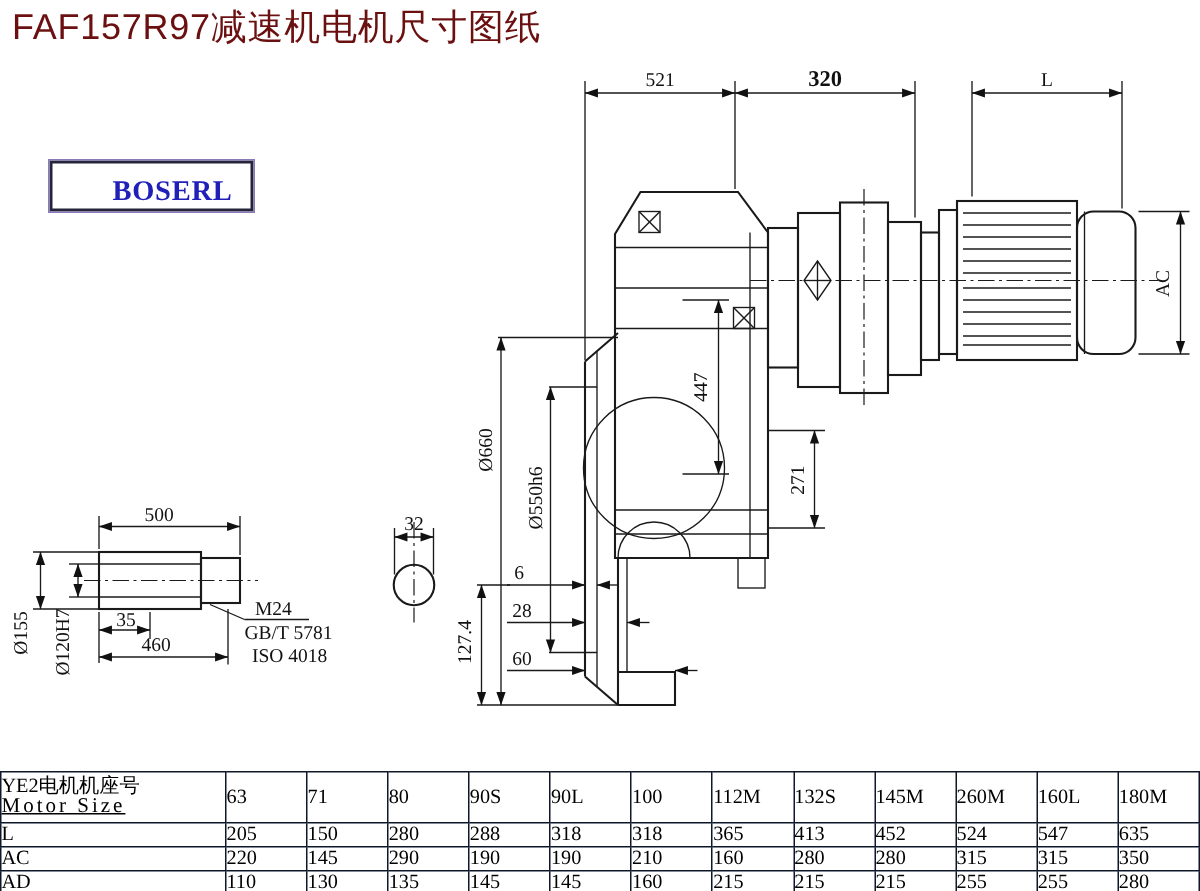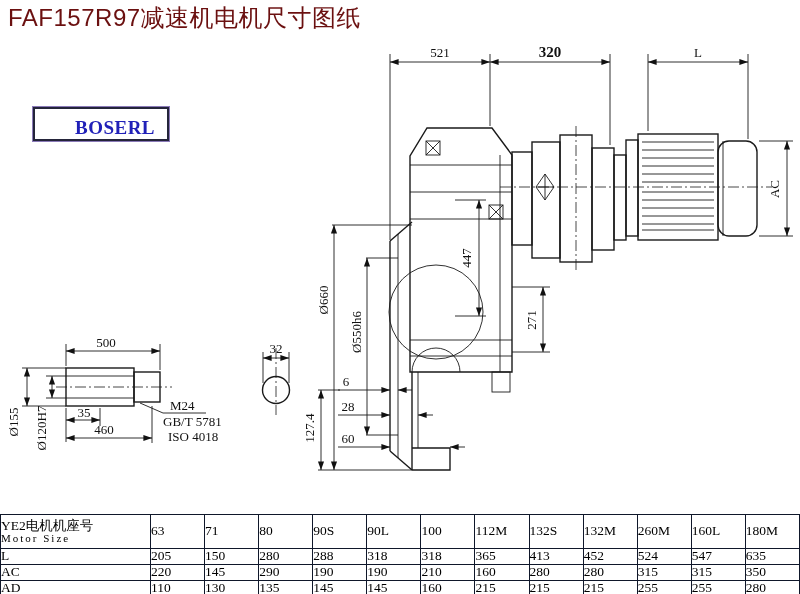--- a/index.html
+++ b/index.html
@@ -23,21 +23,21 @@
   .cl{fill:none;stroke:#1a1a1a;stroke-width:0.8;stroke-dasharray:11 3 2 3;}
   .dt{font-family:"Liberation Serif",serif;font-size:13px;fill:#111;}
   .dtb{font-size:15px;font-weight:bold;}
 
   .tblwrap{position:absolute;left:0;top:514px;width:800px;height:80px;}
   table{width:100%;height:100%;border-collapse:collapse;table-layout:fixed;}
   td{border:1px solid #0f172a;text-align:left;vertical-align:middle;padding:0;
      font-family:"Liberation Serif",serif;font-size:13.5px;line-height:1.05;color:#000;}
   tr.hdr td{height:33px;}
   tr.row td{height:15px;}
-  .ms{letter-spacing:2px;font-size:11px;}
+  .ms{letter-spacing:2px;font-size:14px;text-decoration:underline;}
 </style>
 </head>
 <body>
 
 <div class="page">
 
   <svg class="draw" viewBox="0 0 800 514">
     <defs>
       <marker id="arr" viewBox="0 0 10 8" refX="9.3" refY="4" markerWidth="11" markerHeight="8.8" orient="auto-start-reverse">
         <path d="M0.6,0.9 L9.4,4 L0.6,7.1 Z" fill="#111"></path>
@@ -241,21 +241,21 @@
             <div class="ms">Motor Size</div>
           </td>
           <td>63</td>
           <td>71</td>
           <td>80</td>
           <td>90S</td>
           <td>90L</td>
           <td>100</td>
           <td>112M</td>
           <td>132S</td>
-          <td>132M</td>
+          <td>145M</td>
           <td>260M</td>
           <td>160L</td>
           <td>180M</td>
         </tr>
         <tr class="row">
           <td>L</td>
           <td>205</td>
           <td>150</td>
           <td>280</td>
           <td>288</td>

